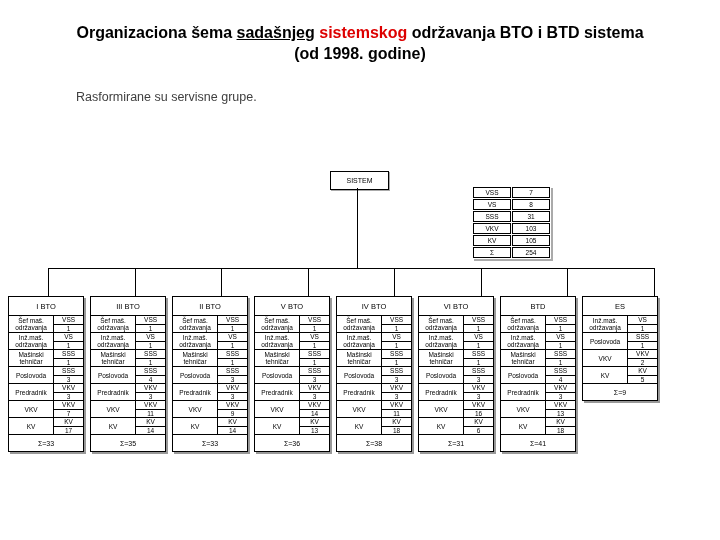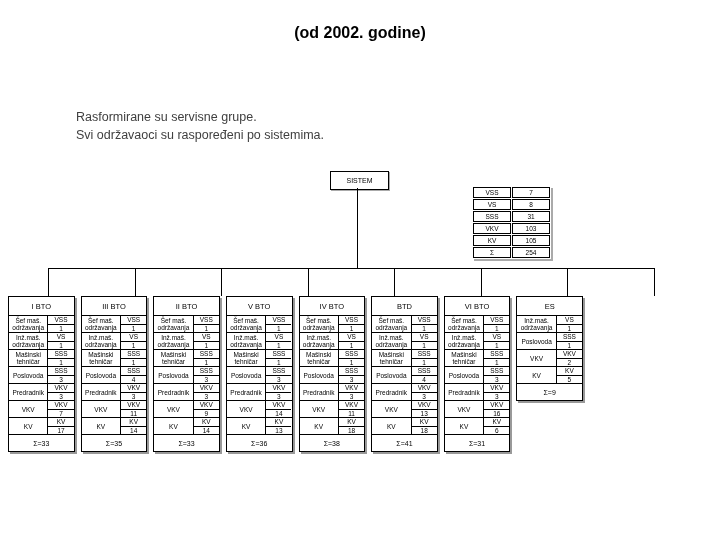--- a/index.html
+++ b/index.html
@@ -3,59 +3,64 @@
 <meta charset="utf-8">
 <style>
   html,body{margin:0;padding:0;background:#fff;}
   #stage{position:relative;width:720px;height:540px;background:#ffffff;overflow:hidden;
          font-family:"Liberation Sans",sans-serif;color:#000;}
   
   .title{position:absolute;top:22px;left:0;width:720px;text-align:center;
          font-size:16px;font-weight:bold;line-height:21px;color:#000;}
   .title .u{text-decoration:underline;}
   
-  .notes{position:absolute;top:88px;left:76px;font-size:12.5px;line-height:18px;color:#404040;margin-top:20px;}
+  .notes{position:absolute;top:88px;left:76px;font-size:12.5px;line-height:18px;color:#404040;}
   
   .rootbox{position:absolute;left:330px;top:171px;width:57px;height:17px;
            border:1px solid #000;background:#fff;display:flex;align-items:center;justify-content:center;
            font-size:7px;box-shadow:1px 1px 0 #aaa;}
   
   .sumtable{position:absolute;left:472px;top:186px;border-collapse:separate;border-spacing:1px;
             background:#fff;box-shadow:2px 2px 0 #aaa;}
   .sumtable td{border:1px solid #000;width:36px;height:9px;text-align:center;
                font-size:6.5px;line-height:9px;padding:0;}
   
   .line{position:absolute;background:#000;}
   
-  .units{position:absolute;left:8px;top:296px;width:575px;display:flex;gap:6px;align-items:flex-start;}
+  .units{position:absolute;left:8px;top:296px;width:650px;display:flex;gap:6px;align-items:flex-start;}
   .unit-box{flex:1;background:#fff;border:1px solid #000;box-shadow:2px 2px 0 #999;
             display:flex;flex-direction:column;box-sizing:border-box;}
   .unit-header{height:18px;border-bottom:1px solid #000;display:flex;align-items:center;
                justify-content:center;font-size:7.5px;}
   .unit-row{display:flex;height:17px;border-bottom:1px solid #000;box-sizing:border-box;}
   .role-cell{width:61%;border-right:1px solid #000;display:flex;align-items:center;
              justify-content:center;text-align:center;font-size:6.5px;line-height:7px;
              padding:0 1px;box-sizing:border-box;}
   .qual-stack{width:39%;display:flex;flex-direction:column;}
   .qual-cell{flex:1;border-bottom:1px solid #000;text-align:center;font-size:6.5px;line-height:8px;}
   .count-cell{flex:1;text-align:center;font-size:6.5px;line-height:8px;}
   .unit-total{height:16px;display:flex;align-items:center;justify-content:center;font-size:7px;}
 </style>
 </head>
 <body>
 
 <div id="stage">
 
   <div class="title">
-    <div>(od 2002. godine)</div>
+    <div>
+      <span>Organizaciona šema</span>
+      <span class="u">sadašnjeg</span>
+      <span style="color: rgb(221, 0, 0);">sistemskog</span>
+      <span>održavanja BTO i BTD sistema</span>
+    </div>
+    <div>(od 1998. godine)</div>
   </div>
 
   <div class="notes">
     <div>Rasformirane su servisne grupe.</div>
-    <div>Svi održavaoci su raspoređeni po sistemima.</div>
   </div>
 
   <div class="rootbox">
     <span>SISTEM</span>
   </div>
 
   <table class="sumtable">
     <tbody>
         <tr>
           <td>VSS</td>
@@ -355,20 +360,73 @@
         <div class="unit-row">
           <div class="role-cell">KV</div>
           <div class="qual-stack">
             <div class="qual-cell">KV</div>
             <div class="count-cell">18</div>
           </div>
         </div>
         <div class="unit-total">Σ=38</div>
       </div>
       <div class="unit-box">
+        <div class="unit-header">VI BTO</div>
+        <div class="unit-row">
+          <div class="role-cell">Šef maš. održavanja</div>
+          <div class="qual-stack">
+            <div class="qual-cell">VSS</div>
+            <div class="count-cell">1</div>
+          </div>
+        </div>
+        <div class="unit-row">
+          <div class="role-cell">Inž.maš. održavanja</div>
+          <div class="qual-stack">
+            <div class="qual-cell">VS</div>
+            <div class="count-cell">1</div>
+          </div>
+        </div>
+        <div class="unit-row">
+          <div class="role-cell">Mašinski tehničar</div>
+          <div class="qual-stack">
+            <div class="qual-cell">SSS</div>
+            <div class="count-cell">1</div>
+          </div>
+        </div>
+        <div class="unit-row">
+          <div class="role-cell">Poslovoda</div>
+          <div class="qual-stack">
+            <div class="qual-cell">SSS</div>
+            <div class="count-cell">3</div>
+          </div>
+        </div>
+        <div class="unit-row">
+          <div class="role-cell">Predradnik</div>
+          <div class="qual-stack">
+            <div class="qual-cell">VKV</div>
+            <div class="count-cell">3</div>
+          </div>
+        </div>
+        <div class="unit-row">
+          <div class="role-cell">VKV</div>
+          <div class="qual-stack">
+            <div class="qual-cell">VKV</div>
+            <div class="count-cell">16</div>
+          </div>
+        </div>
+        <div class="unit-row">
+          <div class="role-cell">KV</div>
+          <div class="qual-stack">
+            <div class="qual-cell">KV</div>
+            <div class="count-cell">6</div>
+          </div>
+        </div>
+        <div class="unit-total">Σ=31</div>
+      </div>
+      <div class="unit-box">
         <div class="unit-header">BTD</div>
         <div class="unit-row">
           <div class="role-cell">Šef maš. održavanja</div>
           <div class="qual-stack">
             <div class="qual-cell">VSS</div>
             <div class="count-cell">1</div>
           </div>
         </div>
         <div class="unit-row">
           <div class="role-cell">Inž.maš. održavanja</div>
@@ -406,73 +464,20 @@
           </div>
         </div>
         <div class="unit-row">
           <div class="role-cell">KV</div>
           <div class="qual-stack">
             <div class="qual-cell">KV</div>
             <div class="count-cell">18</div>
           </div>
         </div>
         <div class="unit-total">Σ=41</div>
-      </div>
-      <div class="unit-box">
-        <div class="unit-header">VI BTO</div>
-        <div class="unit-row">
-          <div class="role-cell">Šef maš. održavanja</div>
-          <div class="qual-stack">
-            <div class="qual-cell">VSS</div>
-            <div class="count-cell">1</div>
-          </div>
-        </div>
-        <div class="unit-row">
-          <div class="role-cell">Inž.maš. održavanja</div>
-          <div class="qual-stack">
-            <div class="qual-cell">VS</div>
-            <div class="count-cell">1</div>
-          </div>
-        </div>
-        <div class="unit-row">
-          <div class="role-cell">Mašinski tehničar</div>
-          <div class="qual-stack">
-            <div class="qual-cell">SSS</div>
-            <div class="count-cell">1</div>
-          </div>
-        </div>
-        <div class="unit-row">
-          <div class="role-cell">Poslovoda</div>
-          <div class="qual-stack">
-            <div class="qual-cell">SSS</div>
-            <div class="count-cell">3</div>
-          </div>
-        </div>
-        <div class="unit-row">
-          <div class="role-cell">Predradnik</div>
-          <div class="qual-stack">
-            <div class="qual-cell">VKV</div>
-            <div class="count-cell">3</div>
-          </div>
-        </div>
-        <div class="unit-row">
-          <div class="role-cell">VKV</div>
-          <div class="qual-stack">
-            <div class="qual-cell">VKV</div>
-            <div class="count-cell">16</div>
-          </div>
-        </div>
-        <div class="unit-row">
-          <div class="role-cell">KV</div>
-          <div class="qual-stack">
-            <div class="qual-cell">KV</div>
-            <div class="count-cell">6</div>
-          </div>
-        </div>
-        <div class="unit-total">Σ=31</div>
       </div>
       <div class="unit-box">
         <div class="unit-header">ES</div>
         <div class="unit-row">
           <div class="role-cell">Inž.maš. održavanja</div>
           <div class="qual-stack">
             <div class="qual-cell">VS</div>
             <div class="count-cell">1</div>
           </div>
         </div>

